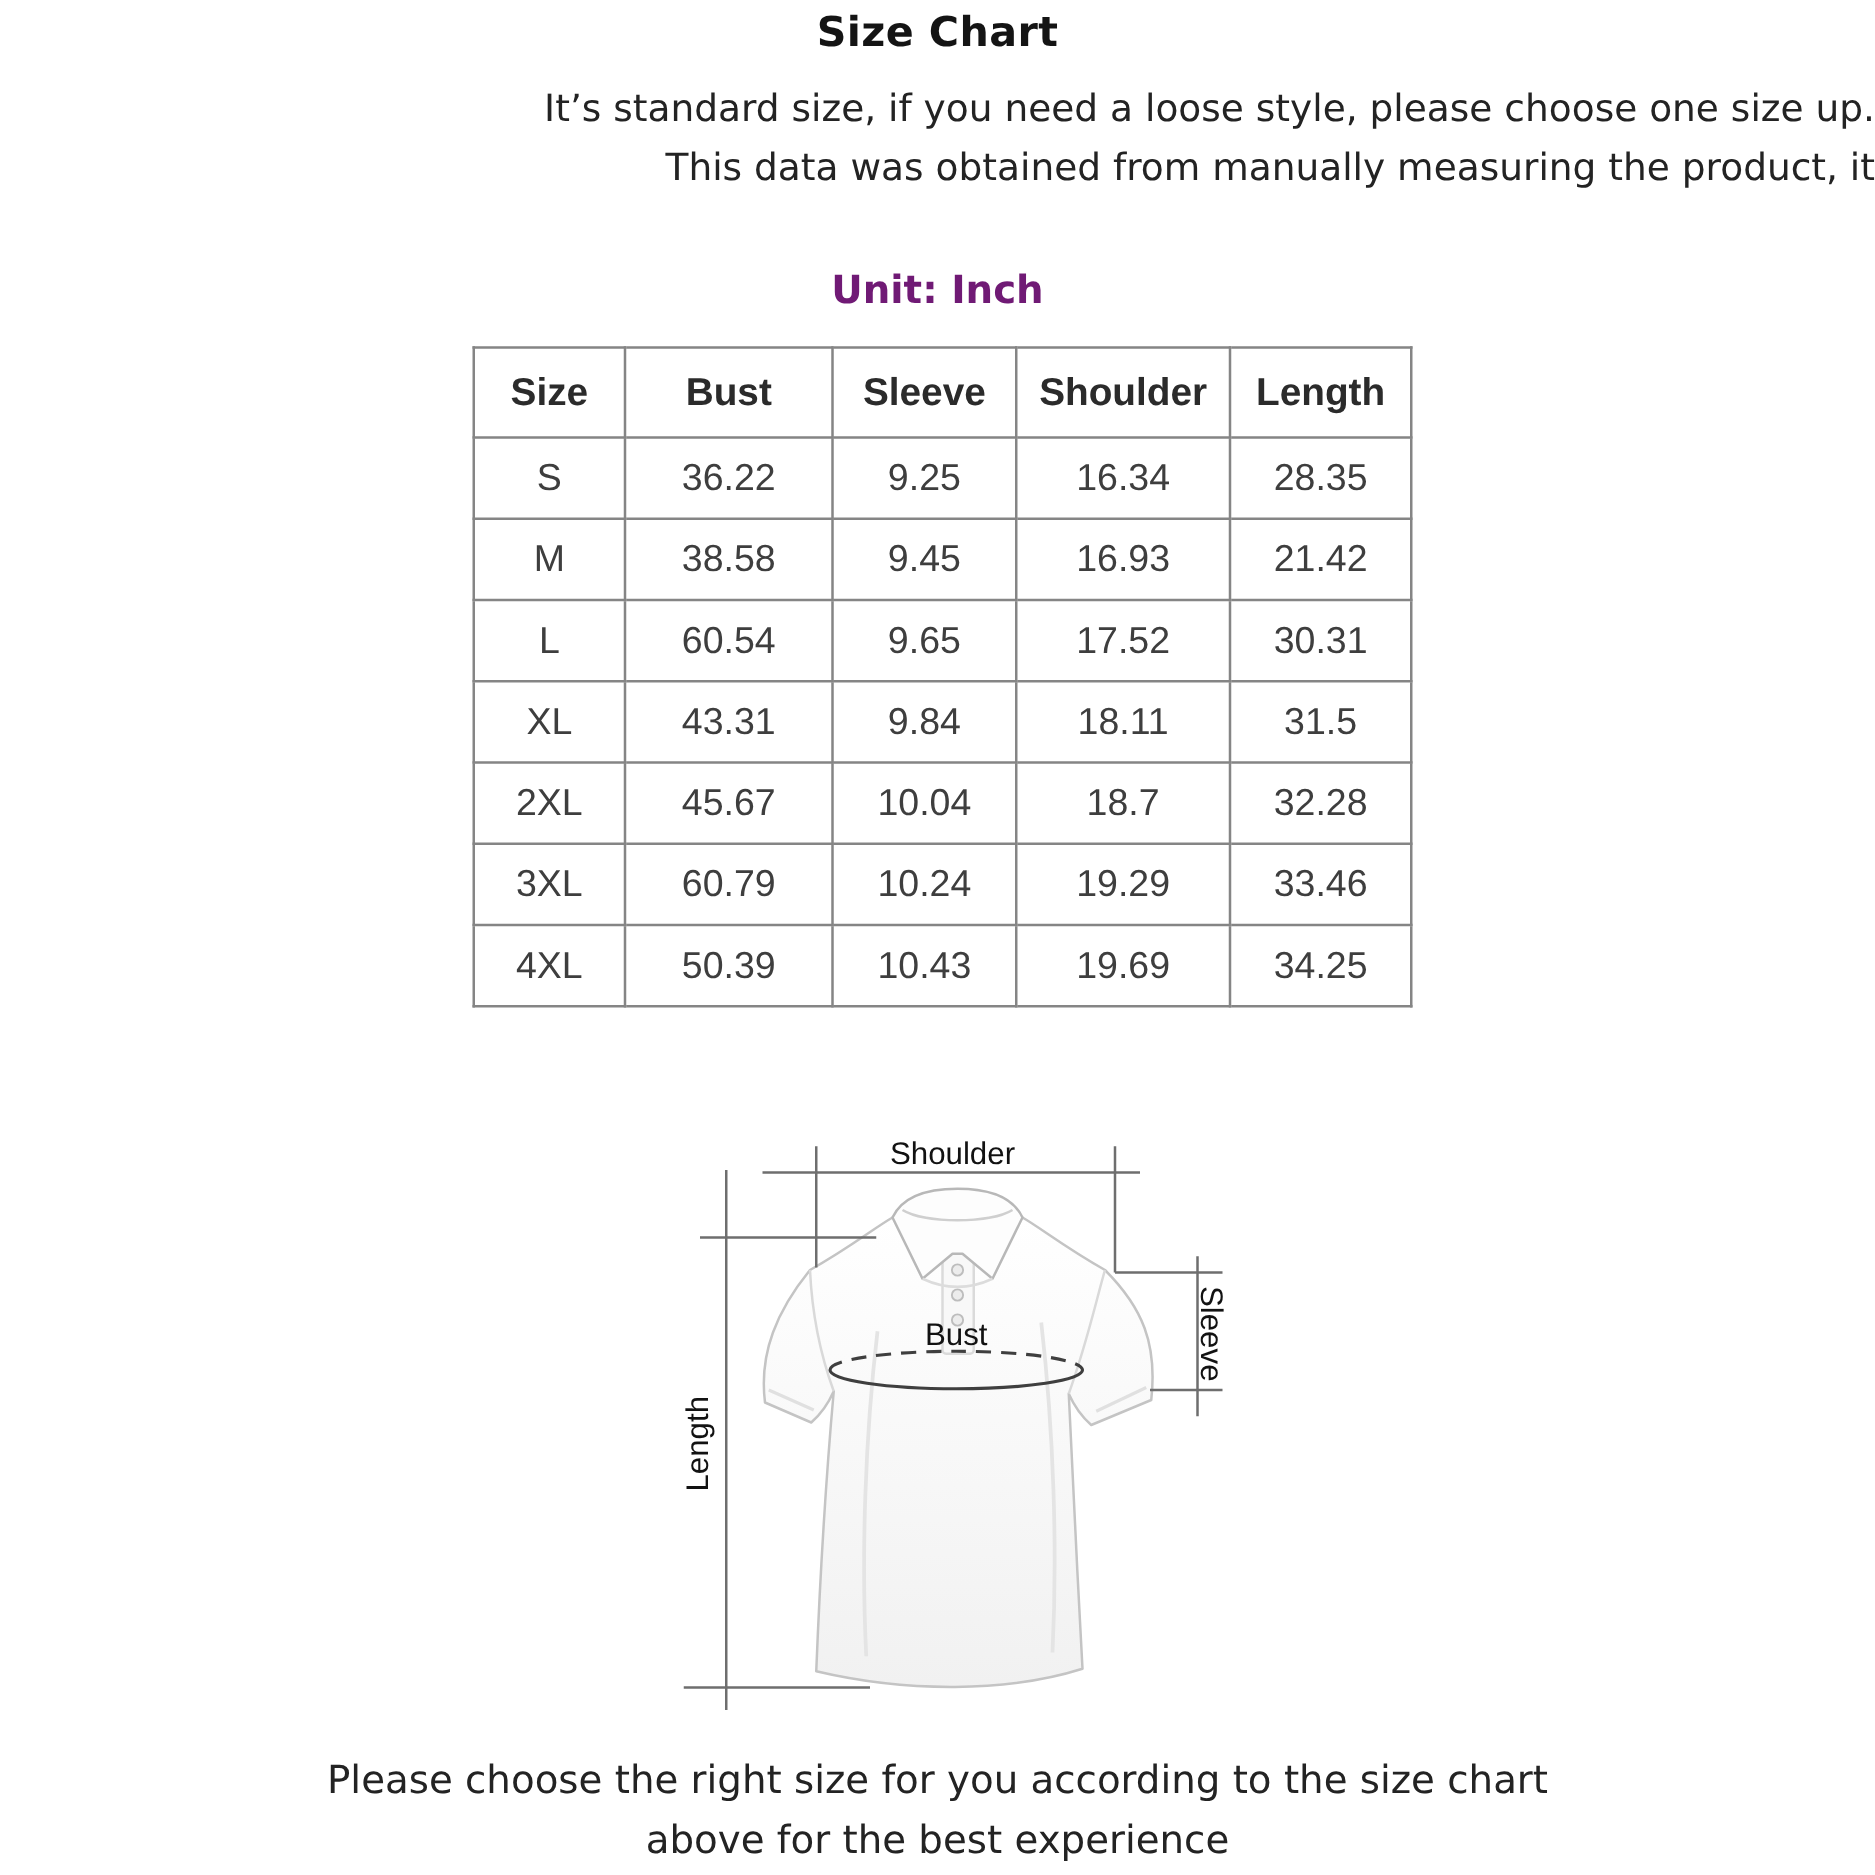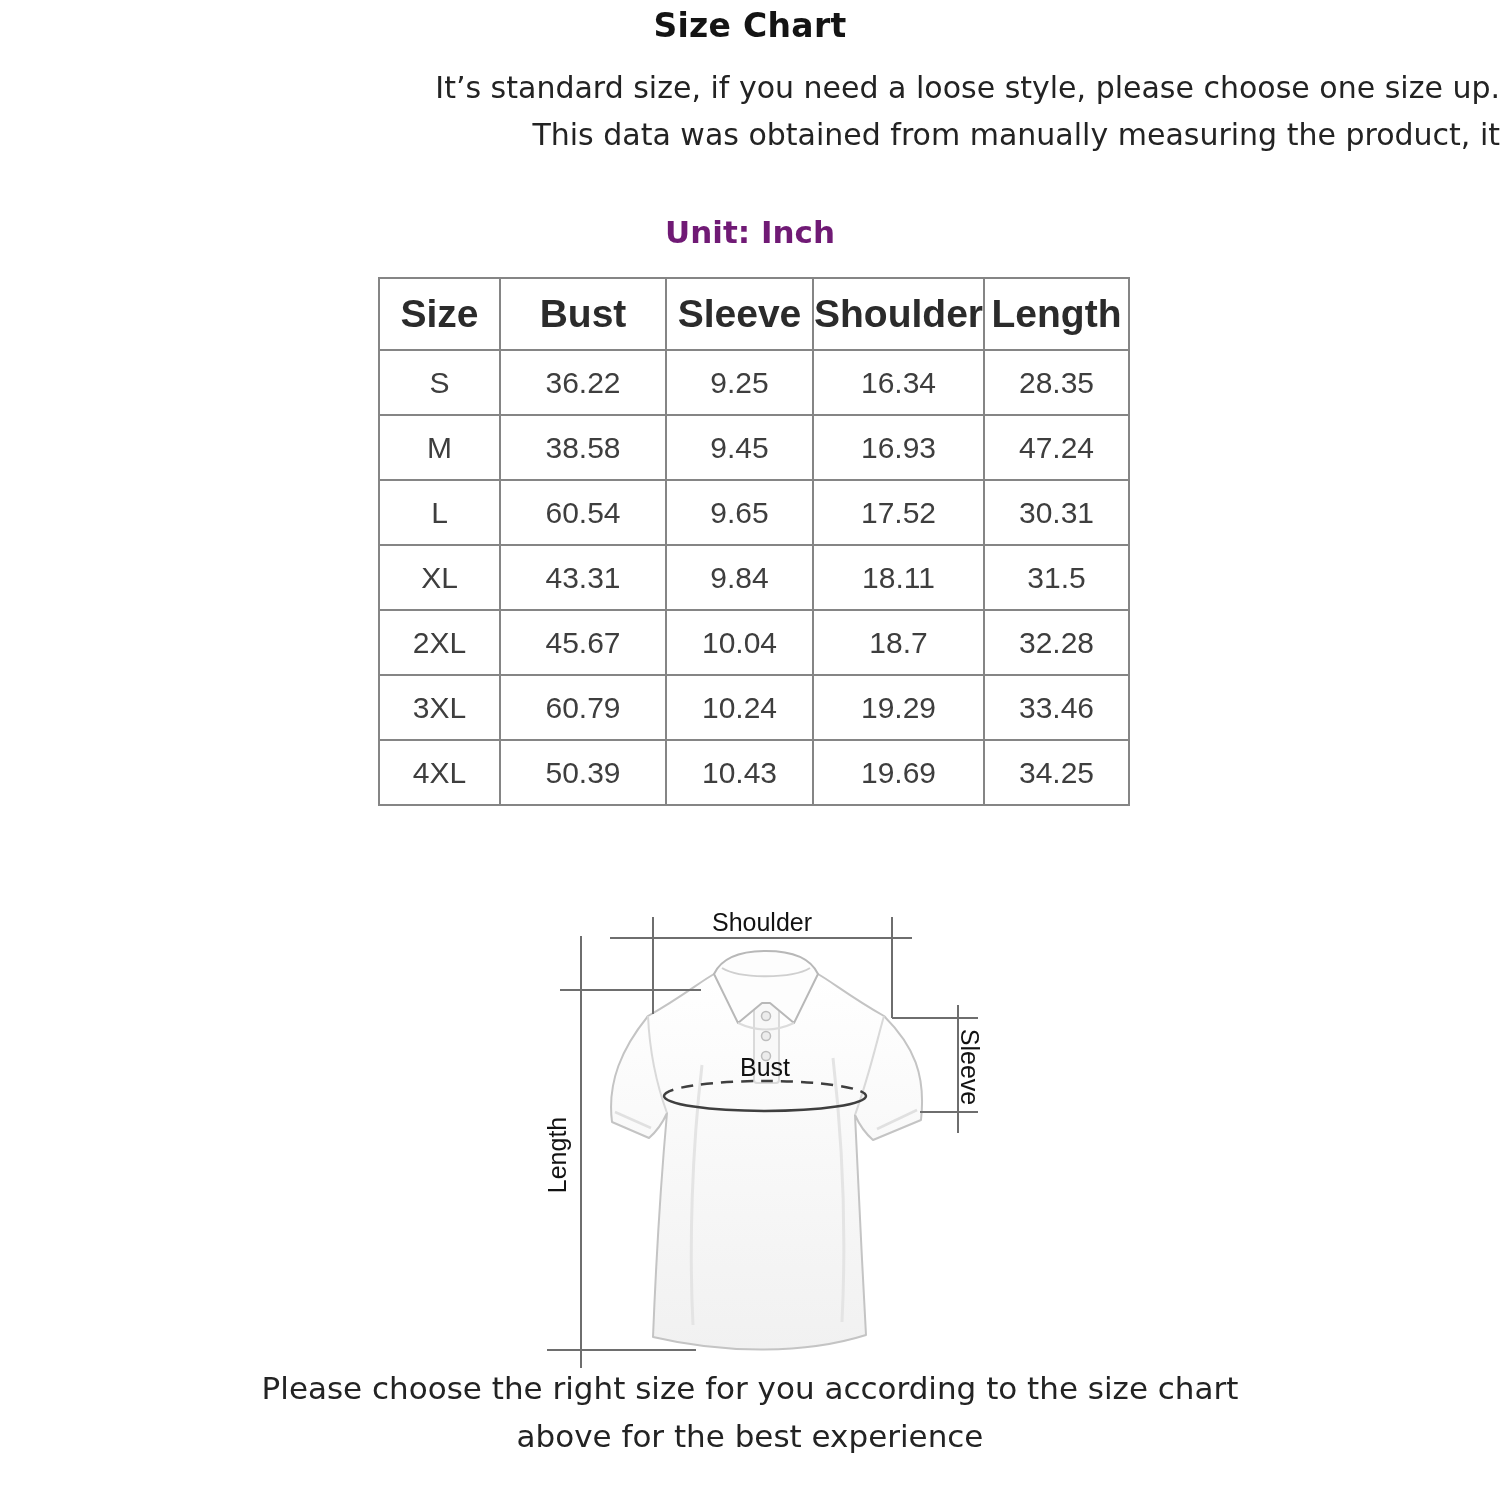--- a/index.html
+++ b/index.html
@@ -51,21 +51,21 @@
   }
   .size-table th, .size-table td {
     border: 2px solid #858585;
     text-align: center;
     vertical-align: middle;
     padding: 0;
     background: #ffffff;
   }
   .size-table th {
     height: 70px;
-    font-size: 39px;
+    font-size: 31px;
     font-weight: 700;
     color: #2b2b2b;
     border-radius: 14px;
   }
   .size-table td {
     height: 63px;
     font-size: 30px;
     font-weight: 400;
     color: #3e3e3e;
   }
@@ -78,21 +78,21 @@
     position: absolute;
     left: 540px; top: 898px;
   }
   svg.diagram text {
     font-family: "Liberation Sans", sans-serif;
     font-size: 25px;
     fill: #121212;
   }
   .footer {
     position: absolute;
-    top: 1364px; left: 0;
+    top: 1400px; left: 0;
     width: 100%;
     text-align: center;
     font-size: 31px;
     line-height: 48px;
     color: #232323;
   }
 </style>
 </head>
 <body>
 
@@ -130,21 +130,21 @@
         <td>36.22</td>
         <td>9.25</td>
         <td>16.34</td>
         <td>28.35</td>
       </tr>
       <tr>
         <td>M</td>
         <td>38.58</td>
         <td>9.45</td>
         <td>16.93</td>
-        <td>47.24</td>
+        <td>21.42</td>
       </tr>
       <tr>
         <td>L</td>
         <td>60.54</td>
         <td>9.65</td>
         <td>17.52</td>
         <td>30.31</td>
       </tr>
       <tr>
         <td>XL</td>

